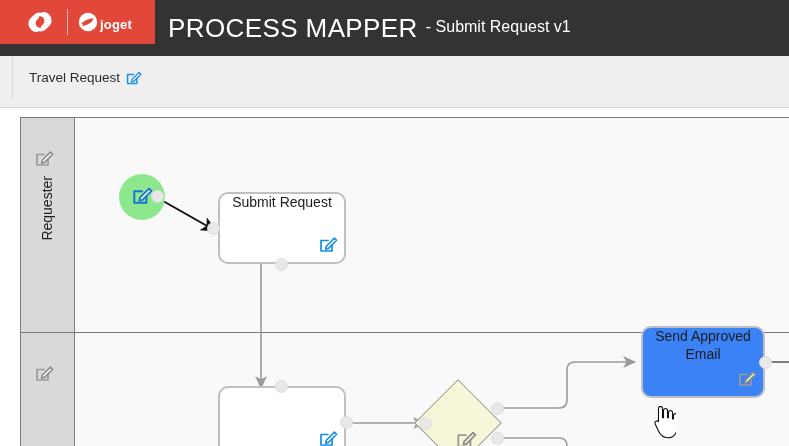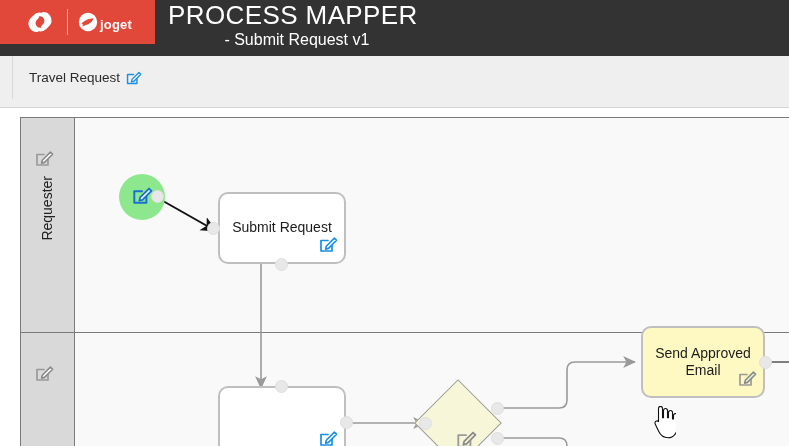--- a/index.html
+++ b/index.html
@@ -31,21 +31,21 @@
     width: 1px; height: 26px; background: rgba(255,255,255,.6);
   }
   .brand-joget { display: flex; align-items: flex-end; gap: 2px; }
   .joget-mark { width: 20px; height: 20px; display:block; }
   .joget-word {
     color: #ffffff; font-size: 13px; font-weight: bold;
     letter-spacing: .2px; line-height: 1; padding-bottom: 1px;
   }
   .title-wrap {
     display: flex; align-items: center; padding-left: 13px;
-    white-space: nowrap; overflow: hidden; flex-direction: column;
+    white-space: nowrap; overflow: hidden;
   }
   .title-main {
     color: #ffffff; font-size: 26px; font-weight: normal;
     letter-spacing: .4px;
   }
   .title-sub {
     color: #ffffff; font-size: 16px; font-weight: normal;
     margin-left: 8px; padding-bottom: 2px;
   }
 
@@ -98,26 +98,26 @@
     margin: 0 auto; width: 18px;
   }
   .lane-body { position: absolute; left: 54px; right: 0; top: 0; bottom: 0; }
 
   
   .node { position: absolute; }
   .task {
     border: 2px solid #bfbfbf;
     border-radius: 10px;
     background: #ffffff;
-    display: flex; align-items: center; justify-content: center;
+    display: flex; align-items: flex-start; justify-content: center;
     text-align: center;
     font-size: 14px; color: #1c1c1c;
     line-height: 1.25;
   }
-  .task.green { background: #fef9c3; border-color: #bfbfbf; }
+  .task.green { background: #3b82f6; border-color: #bfbfbf; }
   .task-icon { position: absolute; right: 6px; bottom: 4px; }
   .start-event {
     width: 46px; height: 46px; border-radius: 50%;
     background: #8de88d;
     display: flex; align-items: center; justify-content: center;
   }
   .gateway {
     width: 62px; height: 62px;
     background: #f8f6d8;
     border: 1.5px solid #9a9a9a;

